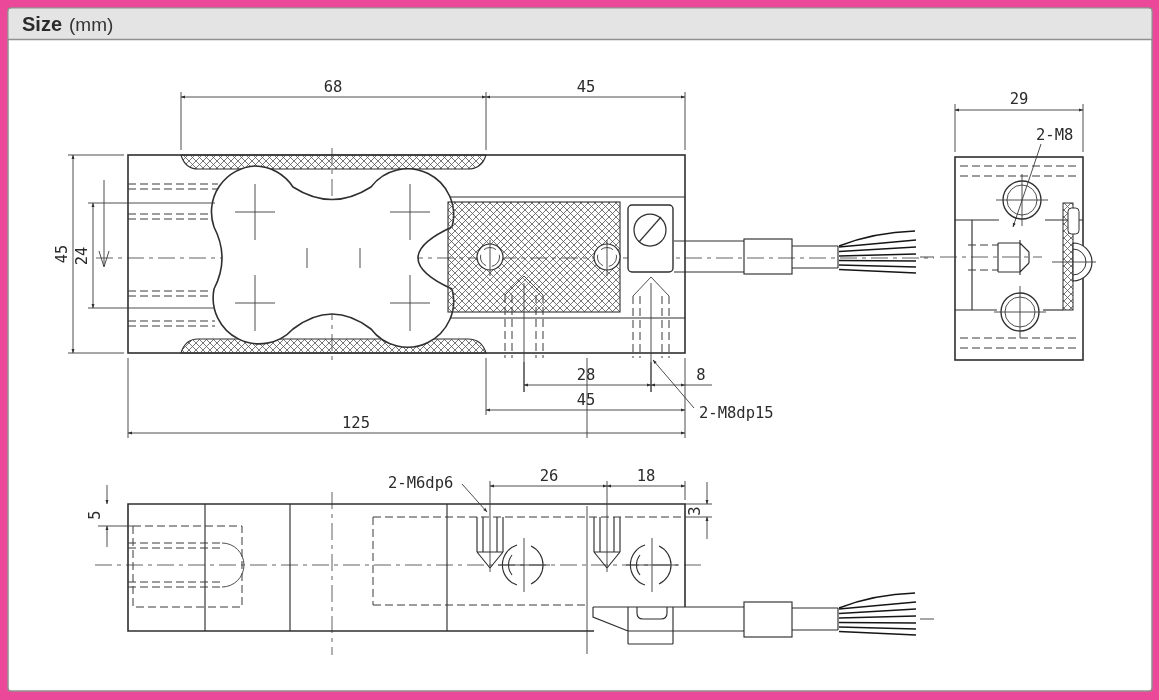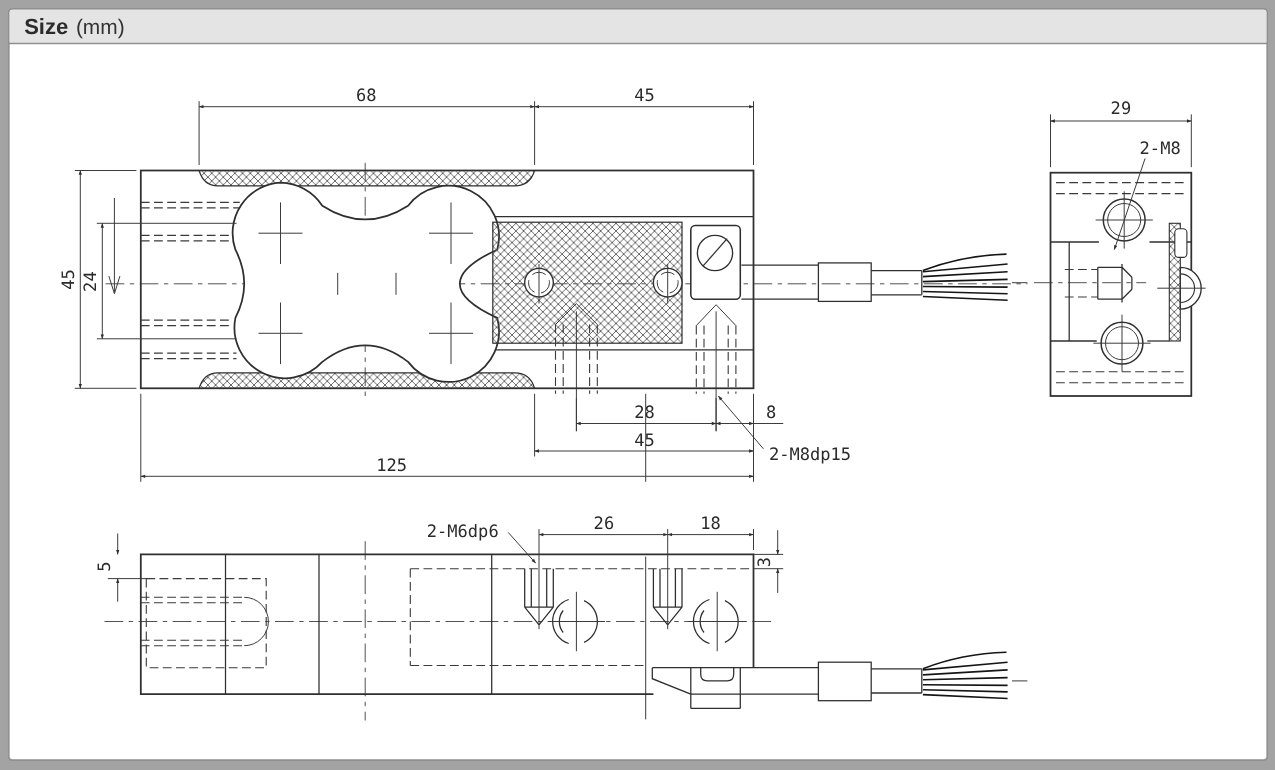--- a/index.html
+++ b/index.html
@@ -1,16 +1,16 @@
 <!DOCTYPE html>
 <html><head>
 <meta charset="utf-8">
 <style>
   html,body{margin:0;padding:0;background:#ffffff;}
-  .page{width:1159px;height:700px;position:relative;background:#a3a3a3;
+  .page{width:1159px;height:700px;position:relative;background:#ec4899;
         font-family:"Liberation Sans", sans-serif;}
   svg{position:absolute;top:0;left:0;}
   text{fill:#2b2b2b;}
   .dim{font-family:"DejaVu Sans Mono", monospace;font-size:15.5px;}
   .callout{font-family:"DejaVu Sans Mono", monospace;font-size:15.5px;}
   .hdr-b{font-family:"Liberation Sans", sans-serif;font-weight:bold;font-size:20px;}
   .hdr-r{font-family:"Liberation Sans", sans-serif;font-size:19px;fill:#333;}
   .out{stroke:#2f2f2f;stroke-width:1.6;fill:none;}
   .med{stroke:#2f2f2f;stroke-width:1.15;fill:none;}
   .thin{stroke:#3a3a3a;stroke-width:0.9;fill:none;}

